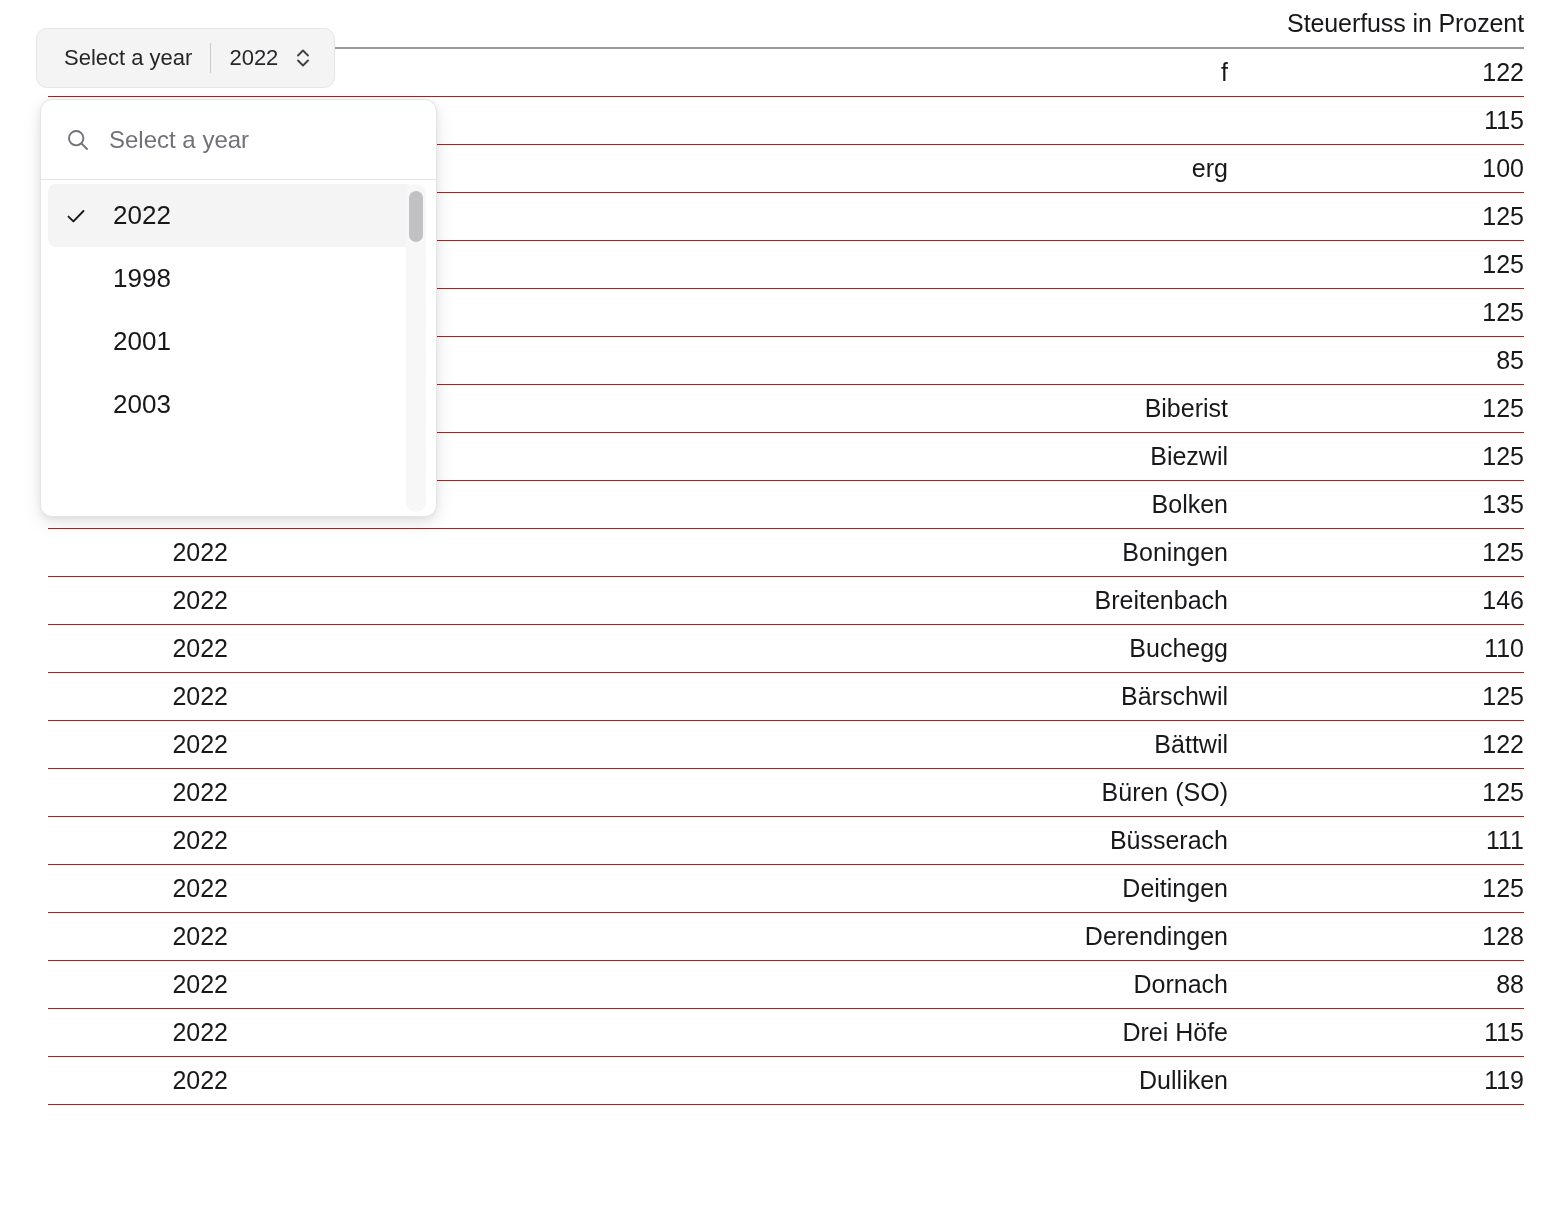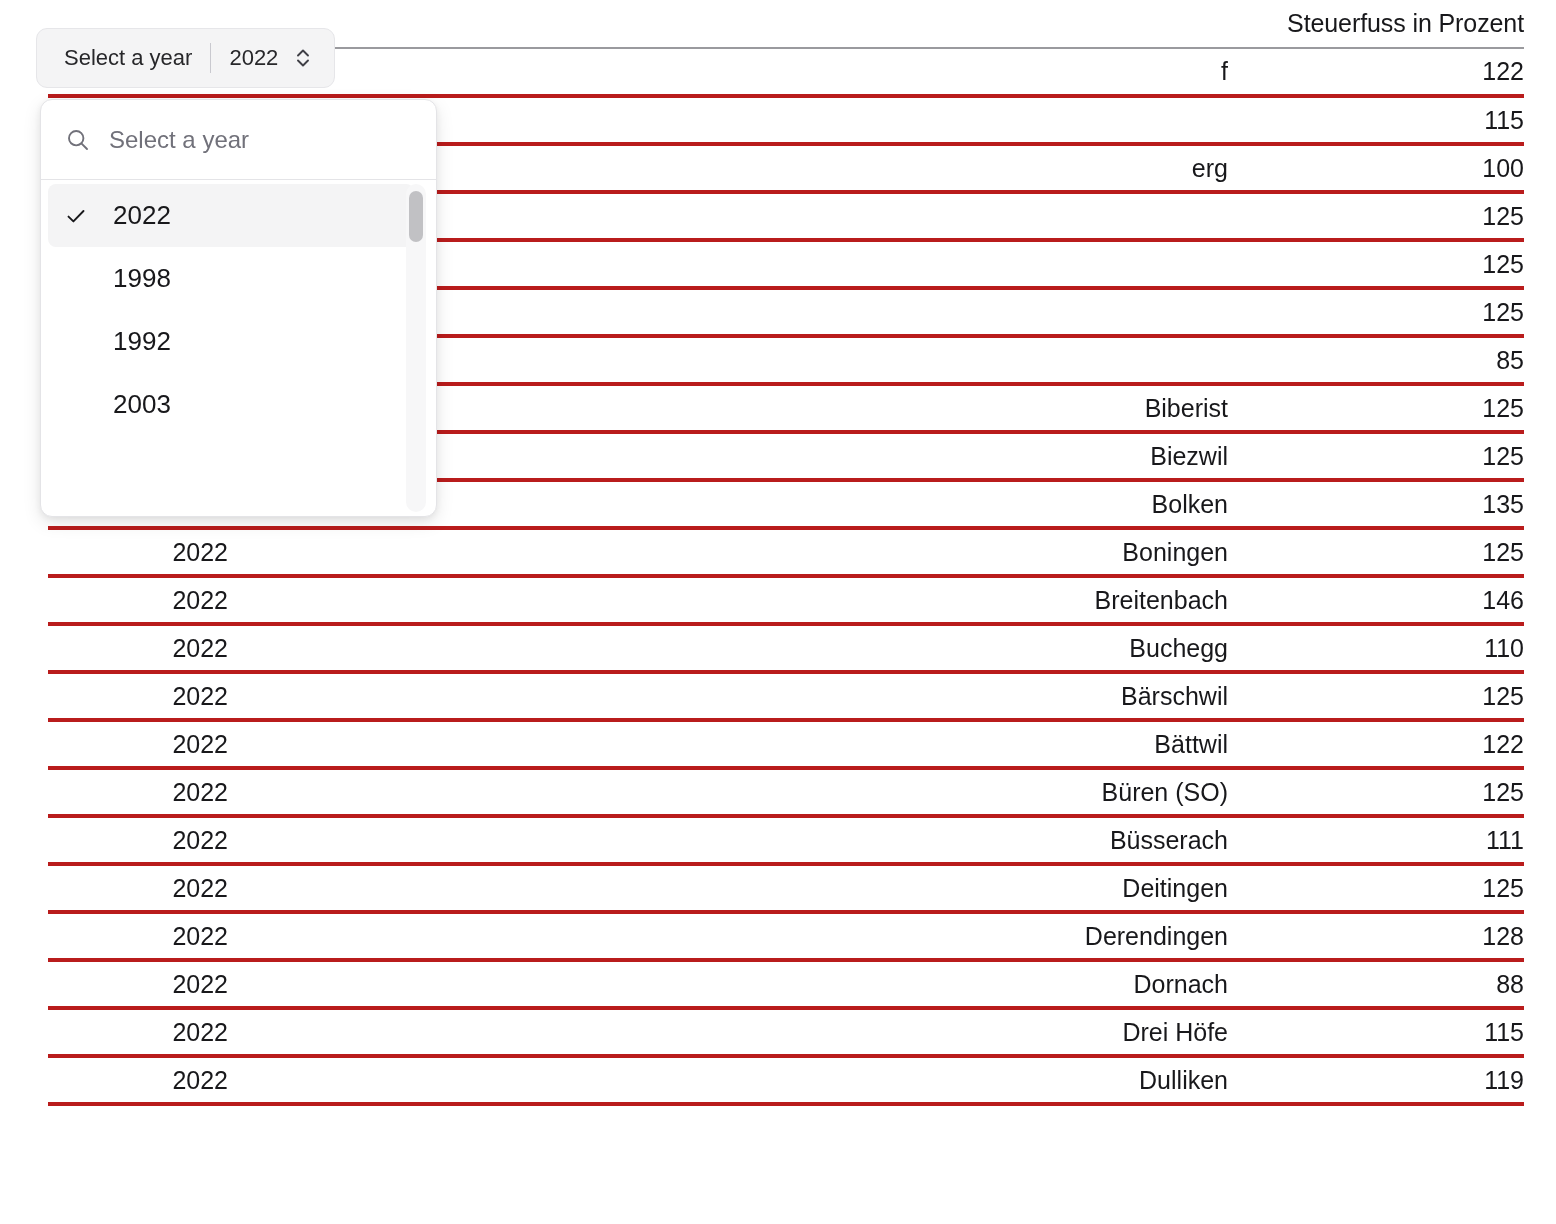--- a/index.html
+++ b/index.html
@@ -41,21 +41,21 @@
   th.th-value {
     text-align: right;
     font-weight: 700;
     font-size: 25px;
     padding-right: 11px;
     letter-spacing: -0.1px;
   }
   thead tr { height: 44px; }
   thead th { border-bottom: 2px solid #9a9a9e; padding-bottom: 8px; vertical-align: bottom; }
 
-  tbody tr { border-bottom: 4px solid #b91c1c; }
+  tbody tr { border-bottom: 1px solid #b91c1c; }
   td.td-year  { text-align: right; padding-right: 38px; }
   td.td-name  { text-align: right; }
   td.td-value { text-align: right; padding-right: 11px; }
 
   
   .select-trigger {
     position: absolute;
     left: 36px;
     top: 28px;
     height: 60px;
@@ -347,21 +347,21 @@
             </svg>
           </span>
           <span class="option-label">2022</span>
         </div>
         <div class="option-row">
           <span class="option-check"></span>
           <span class="option-label">1998</span>
         </div>
         <div class="option-row">
           <span class="option-check"></span>
-          <span class="option-label">1992</span>
+          <span class="option-label">2001</span>
         </div>
         <div class="option-row">
           <span class="option-check"></span>
           <span class="option-label">2003</span>
         </div>
       </div>
     <div class="scroll-track">
       <div class="scroll-thumb"></div>
     </div>
   </div>

